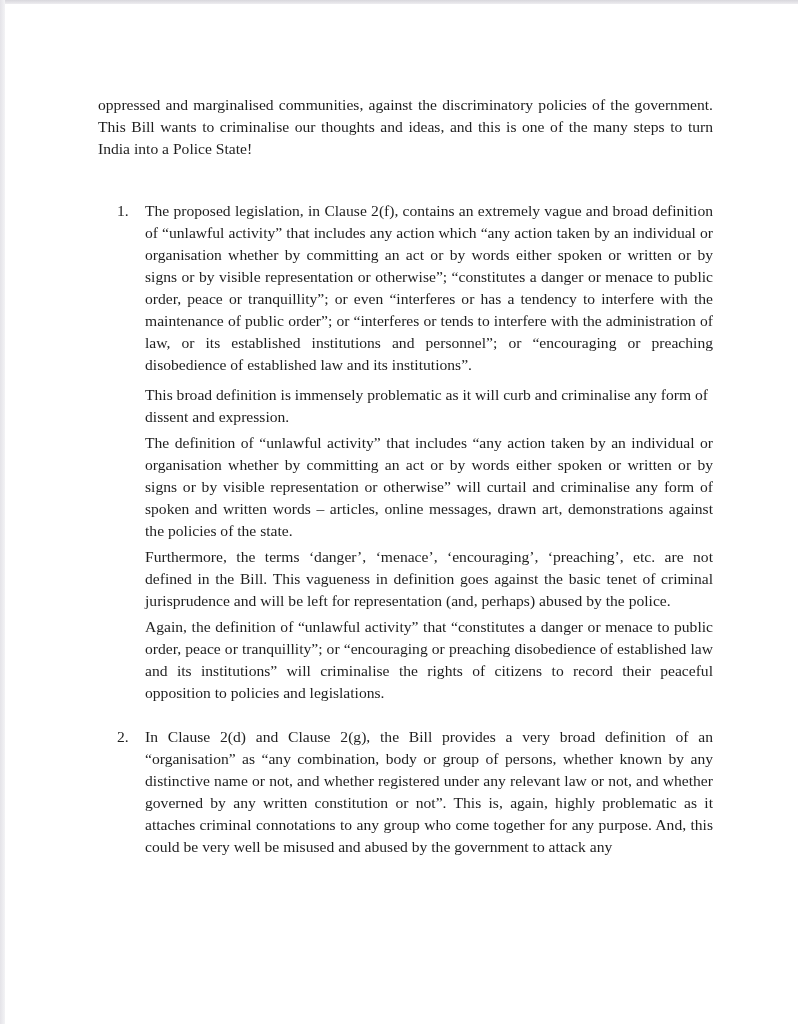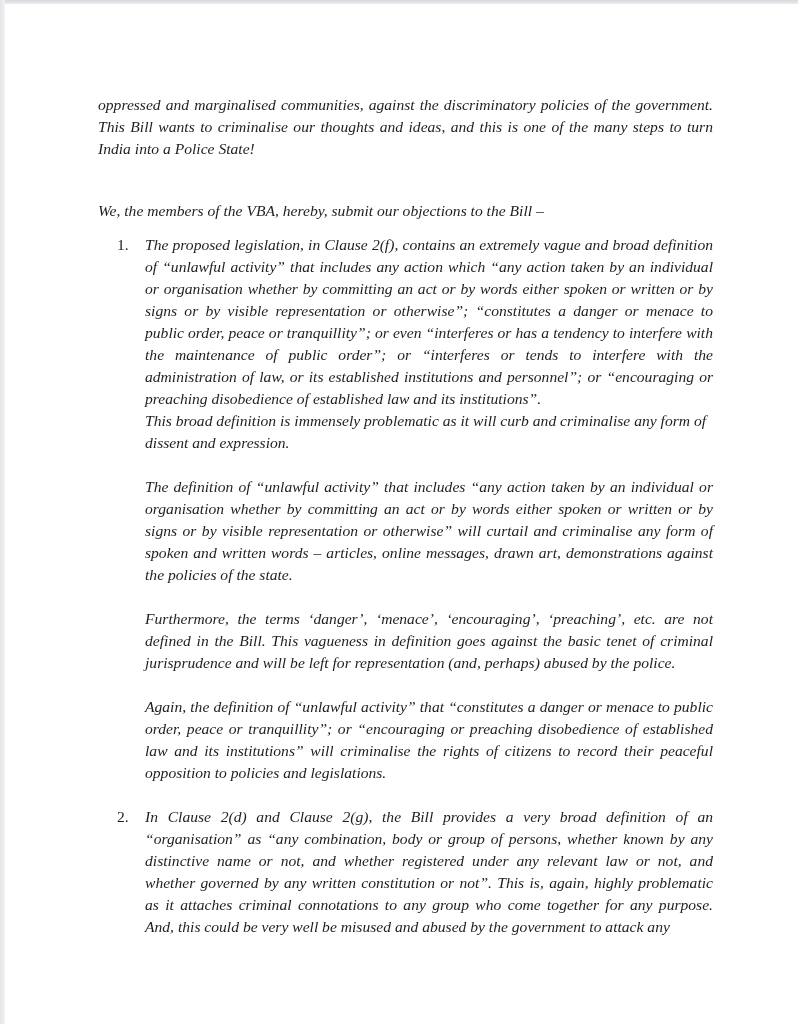--- a/index.html
+++ b/index.html
@@ -15,39 +15,38 @@
       background: linear-gradient(#d8d7dc, #eeedf0);
     }
     .frame-left {
       position: absolute; left: 0; top: 0; width: 5px; height: 1024px;
       background: linear-gradient(90deg, #e4e3e8, #f3f3f5);
     }
     .page {
       position: absolute; left: 98px; top: 94px; width: 615px;
       font-size: 15.6px; line-height: 22px;
     }
-    p { margin: 0; text-align: justify; font-style: italic; }
+    p { margin: 0; text-align: justify; }
     .intro { margin-bottom: 40px; }
     .lead { margin-bottom: 12px; text-align: left; }
     ol { margin: 0; padding: 0; list-style: none; }
     li { position: relative; padding-left: 47px; }
     .num { position: absolute; left: 19px; top: 0; }
-    li p + p { margin-top: 22px; }
-    li p.tight { margin-top: 0; }
+    li p + p { margin-top: 4px; }
+    li p.tight { margin-top: 8px; }
     .item2 { margin-top: 22px; }
   </style>
 </head>
 <body>
 
 <div class="frame-top"></div>
 <div class="frame-left"></div>
 
 <div class="page">
   <p class="intro">oppressed and marginalised communities, against the discriminatory policies of the government. This Bill wants to criminalise our thoughts and ideas, and this is one of the many steps to turn India into a Police State!</p>
-  <p class="lead">We, the members of the VBA, hereby, submit our objections to the Bill –</p>
 
   <ol>
     <li>
       <span class="num">1.</span>
       <p>The proposed legislation, in Clause 2(f), contains an extremely vague and broad definition of “unlawful activity” that includes any action which “any action taken by an individual or organisation whether by committing an act or by words either spoken or written or by signs or by visible representation or otherwise”; “constitutes a danger or menace to public order, peace or tranquillity”; or even “interferes or has a tendency to interfere with the maintenance of public order”; or “interferes or tends to interfere with the administration of law, or its established institutions and personnel”; or “encouraging or preaching disobedience of established law and its institutions”.</p>
       <p class="tight" style="text-align:left;">This broad definition is immensely problematic as it will curb and criminalise any form of dissent and expression.</p>
       <p>The definition of “unlawful activity” that includes “any action taken by an individual or organisation whether by committing an act or by words either spoken or written or by signs or by visible representation or otherwise” will curtail and criminalise any form of spoken and written words – articles, online messages, drawn art, demonstrations against the policies of the state.</p>
       <p>Furthermore, the terms ‘danger’, ‘menace’, ‘encouraging’, ‘preaching’, etc. are not defined in the Bill. This vagueness in definition goes against the basic tenet of criminal jurisprudence and will be left for representation (and, perhaps) abused by the police.</p>
       <p>Again, the definition of “unlawful activity” that “constitutes a danger or menace to public order, peace or tranquillity”; or “encouraging or preaching disobedience of established law and its institutions” will criminalise the rights of citizens to record their peaceful opposition to policies and legislations.</p>
     </li>

